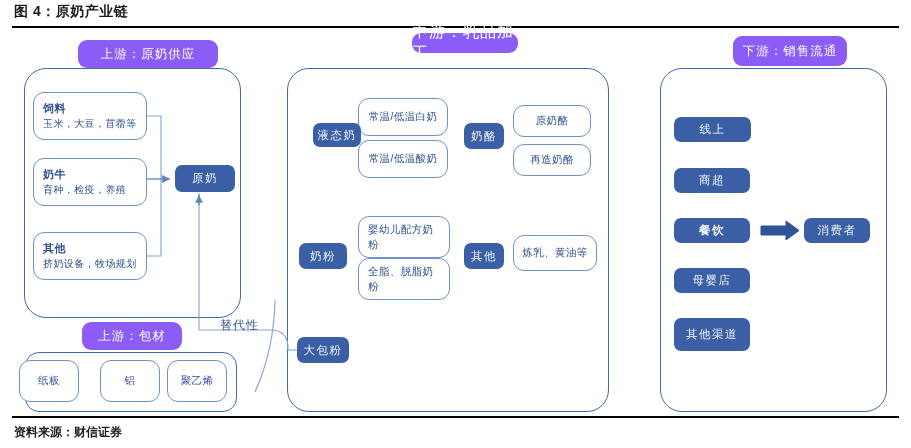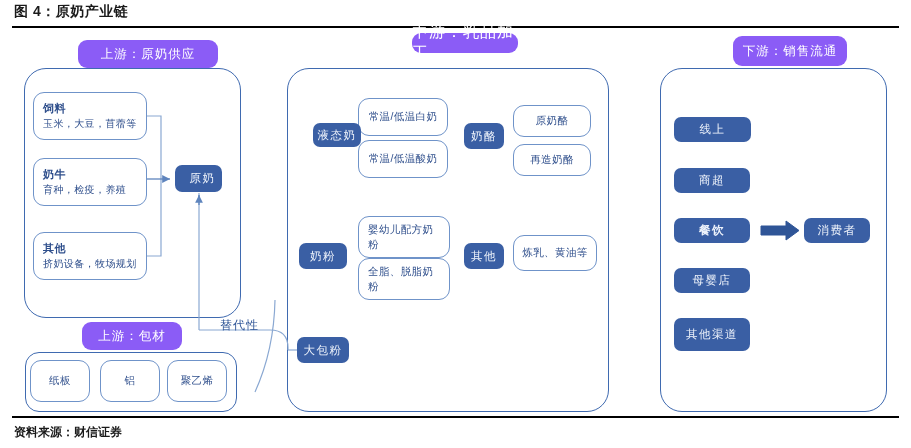--- a/index.html
+++ b/index.html
@@ -71,25 +71,25 @@
     <span class="sub">育种，检疫，养殖</span>
   </span>
 </div>
 <div class="outbox" style="left:33px;top:232px;width:114px;height:48px;">
   <span>
     <span class="ttl">其他</span>
     <span class="sub">挤奶设备，牧场规划</span>
   </span>
 </div>
 
-<div class="fillbox" style="left:175px;top:165px;width:39px;height:27px;padding-left:8px;">原奶</div>
+<div class="fillbox" style="left:175px;top:165px;width:60px;height:27px;">原奶</div>
 
 <div class="hdr" style="left:82px;top:322px;width:100px;height:28px;font-family:Liberation Mono, monospace;">上游：包材</div>
 <div class="panel" style="left:25px;top:352px;width:210px;height:58px;border-radius:14px;"></div>
-<div class="outbox center" style="left:30px;top:360px;width:60px;height:42px;">纸板</div>
+<div class="outbox center" style="left:19px;top:360px;width:60px;height:42px;">纸板</div>
 <div class="outbox center" style="left:100px;top:360px;width:60px;height:42px;">铝</div>
 <div class="outbox center" style="left:167px;top:360px;width:60px;height:42px;">聚乙烯</div>
 
 <div class="hdr" style="left:412px;top:33px;width:106px;height:20px;font-size:16px;">中游：乳品加工</div>
 <div class="panel" style="left:287px;top:68px;width:320px;height:342px;"></div>
 
 <div class="fillbox" style="left:313px;top:123px;width:48px;height:24px;text-align:right;">液态奶</div>
 <div class="outbox center" style="left:358px;top:98px;width:90px;height:38px;">常温/低温白奶</div>
 <div class="outbox center" style="left:358px;top:140px;width:90px;height:38px;">常温/低温酸奶</div>
 

